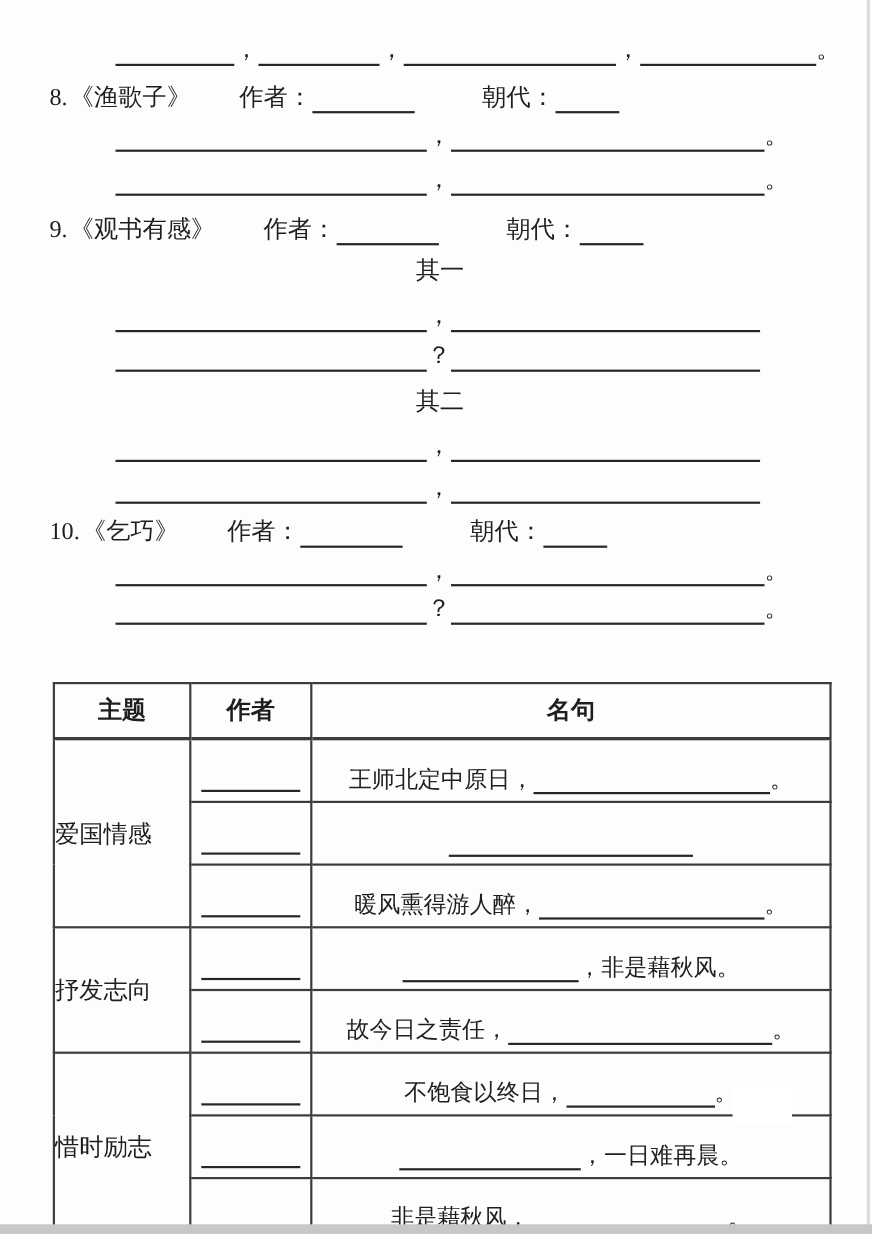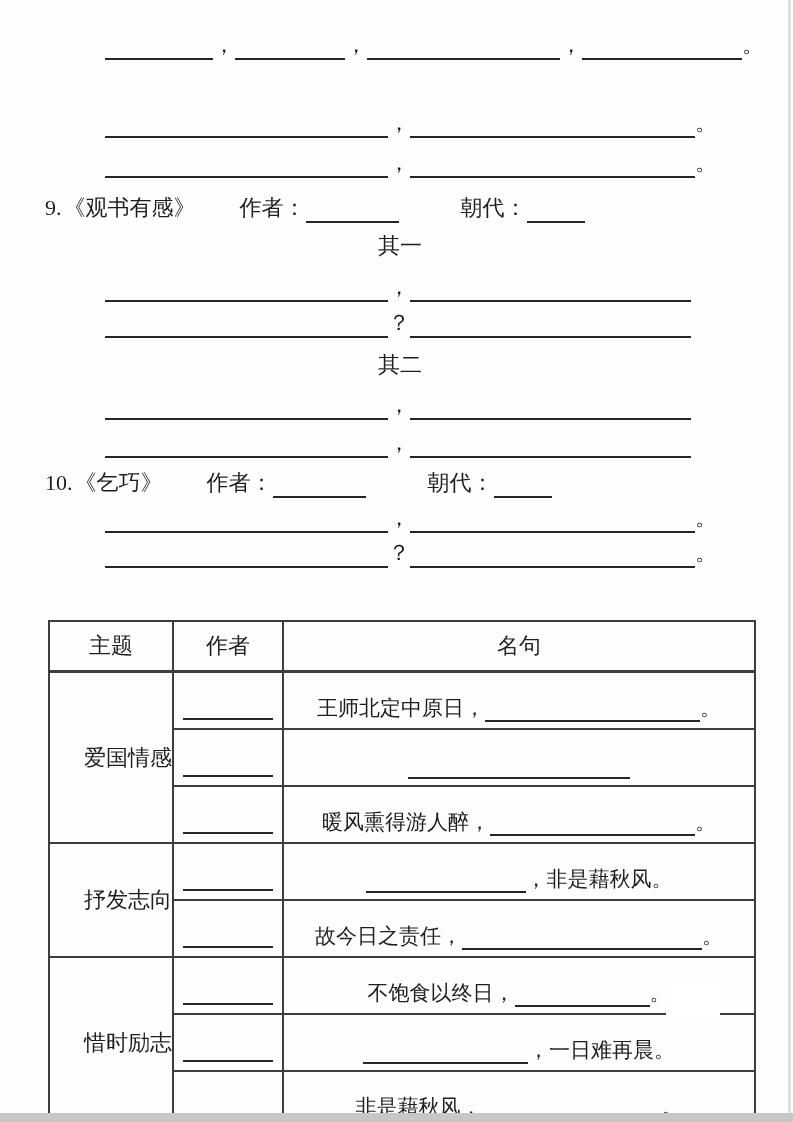--- a/index.html
+++ b/index.html
@@ -14,40 +14,43 @@
   .w108{width:108px}.w110{width:110px}.w193{width:193px}.w160{width:160px}
   .w283{width:283px}.w285{width:285px}.w281{width:281px}
   .w93{width:93px}.w58{width:58px}.w90{width:90px}
   .lab{margin-left:44px}
   .dyn{margin-left:62px}
   .title{margin-left:2px}
   
   .tbl-wrap{position:absolute;left:48px;top:620px;}
   table{border-collapse:collapse;table-layout:fixed;width:708px;background:#fdfdfd;}
   th,td{border:2px solid #3c3c3c;padding:0;}
-  th{height:48px;font-size:22px;font-weight:normal;text-align:center;border-bottom:3px solid #3c3c3c;}
+  th{height:48px;font-size:22px;font-weight:bold;text-align:center;border-bottom:3px solid #3c3c3c;}
   .r td{height:47px;}
-  td.theme{text-align:right;vertical-align:middle;font-size:22px;}
+  td.theme{text-align:left;vertical-align:middle;font-size:22px;}
   td.auth{text-align:center;vertical-align:bottom;padding-bottom:8px;}
   td.sent{text-align:center;vertical-align:bottom;font-size:21px;padding-bottom:6px;white-space:nowrap;}
   td.sent .bl{height:21px;}
   
   .artifact{position:absolute;left:666px;top:984px;width:54px;height:38px;background:#ffffff;z-index:4;}
   .edge-right{position:absolute;left:788px;top:0;width:3px;height:1122px;background:#dcdcdc;}
   .edge-bottom{position:absolute;left:0;top:1113px;width:793px;height:9px;background:#c7c7c7;}
 </style>
 </head>
 <body>
 
 <div class="page">
 
   <div class="line" style="left:105px;top:30px">
     <span class="bl w108"></span><span>，</span><span class="bl w110"></span><span>，</span><span class="bl w193"></span><span>，</span><span class="bl w160"></span><span>。</span>
   </div>
 
+  <div class="line" style="left:45px;top:73px">
+    <span>8.</span><span class="title">《渔歌子》</span><span class="lab">作者：</span><span class="bl w93"></span><span class="dyn">朝代：</span><span class="bl w58"></span>
+  </div>
   <div class="line" style="left:105px;top:108px">
     <span class="bl w283"></span><span>，</span><span class="bl w285"></span><span>。</span>
   </div>
   <div class="line" style="left:105px;top:148px">
     <span class="bl w283"></span><span>，</span><span class="bl w285"></span><span>。</span>
   </div>
 
   <div class="line" style="left:45px;top:193px">
     <span>9.</span><span class="title">《观书有感》</span><span class="lab">作者：</span><span class="bl w93"></span><span class="dyn">朝代：</span><span class="bl w58"></span>
   </div>

